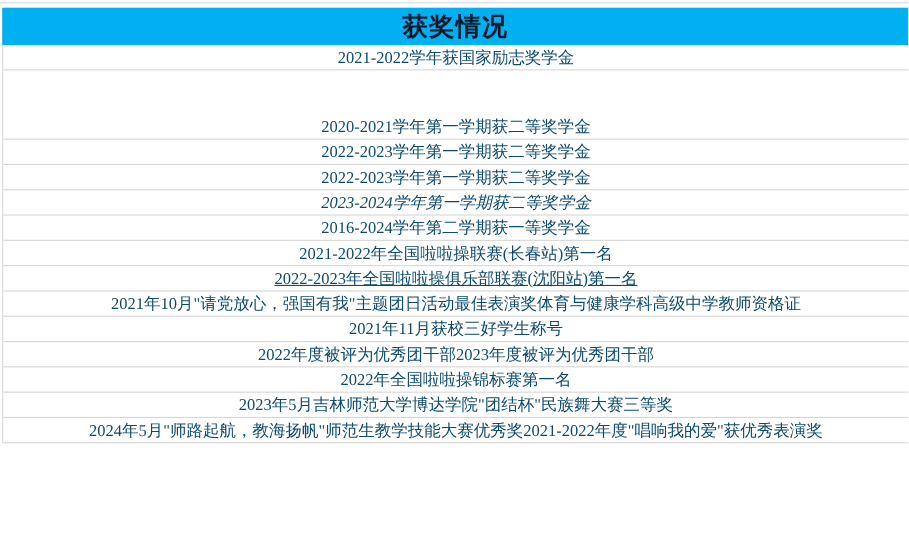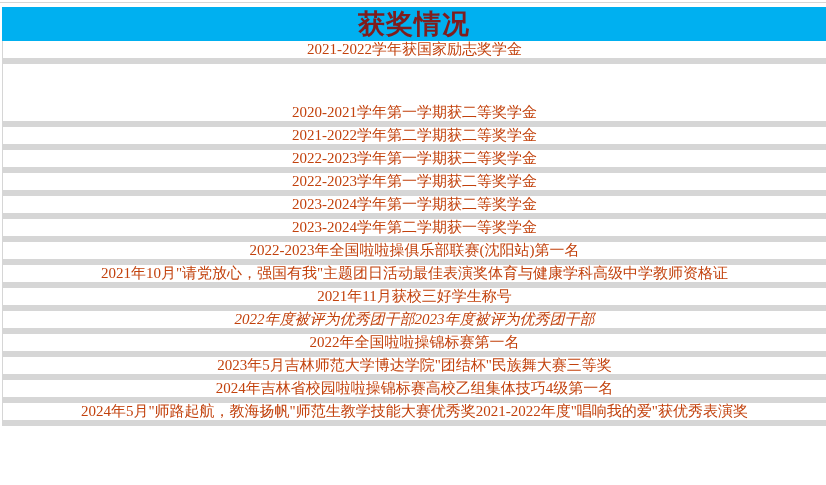--- a/index.html
+++ b/index.html
@@ -22,62 +22,61 @@
   }
   .title-cell {
     margin-left: 2px;
     height: 34px;
     background: #00B0F0;
     display: flex;
     align-items: center;
     justify-content: center;
   }
   .title-text {
-    font-size: 27px;
+    font-size: 23px;
     font-weight: bold;
-    color: #7f1d1d;
+    color: #0f172a;
     letter-spacing: 1px;
     font-family: "Liberation Sans", "DejaVu Sans", sans-serif;
   }
   .rows {
     border-left: 1px solid #d6d6d6;
     margin-left: 2px;
   }
   .row {
     box-sizing: border-box;
     height: 23px;
-    border-bottom: 6px solid #0369a1;
+    border-bottom: 1px solid #0369a1;
     display: flex;
     align-items: center;
     justify-content: center;
     font-size: 15px;
-    color: #c2410c;
+    color: #0c4a6e;
     white-space: nowrap;
     overflow: hidden;
     font-family: "Liberation Serif", "DejaVu Serif", serif;
   }
 </style>
 </head>
 <body>
 
 <div class="sheet">
   <div class="top-strip"></div>
   <div class="title-cell" style="background: rgb(0, 176, 240);">
     <span class="title-text">获奖情况</span>
   </div>
   <div class="rows">
       <div class="row" style="border-bottom-color: rgb(214, 214, 214);">2021-2022学年获国家励志奖学金</div>
       <div class="row" style="border-bottom-color: rgb(214, 214, 214); margin-top: 40px;">2020-2021学年第一学期获二等奖学金</div>
-      <div class="row" style="border-bottom-color: rgb(214, 214, 214);">2021-2022学年第二学期获二等奖学金</div>
       <div class="row" style="border-bottom-color: rgb(214, 214, 214);">2022-2023学年第一学期获二等奖学金</div>
       <div class="row" style="border-bottom-color: rgb(214, 214, 214);">2022-2023学年第一学期获二等奖学金</div>
-      <div class="row" style="border-bottom-color: rgb(214, 214, 214);">2023-2024学年第一学期获二等奖学金</div>
-      <div class="row" style="border-bottom-color: rgb(214, 214, 214);">2023-2024学年第二学期获一等奖学金</div>
-      <div class="row" style="border-bottom-color: rgb(214, 214, 214);">2022-2023年全国啦啦操俱乐部联赛(沈阳站)第一名</div>
+      <div class="row" style="border-bottom-color: rgb(214, 214, 214); font-style: italic;">2023-2024学年第一学期获二等奖学金</div>
+      <div class="row" style="border-bottom-color: rgb(214, 214, 214);">2016-2024学年第二学期获一等奖学金</div>
+      <div class="row" style="border-bottom-color: rgb(214, 214, 214);">2021-2022年全国啦啦操联赛(长春站)第一名</div>
+      <div class="row" style="border-bottom-color: rgb(214, 214, 214); text-decoration: underline;">2022-2023年全国啦啦操俱乐部联赛(沈阳站)第一名</div>
       <div class="row" style="border-bottom-color: rgb(214, 214, 214);">2021年10月"请党放心，强国有我"主题团日活动最佳表演奖体育与健康学科高级中学教师资格证</div>
       <div class="row" style="border-bottom-color: rgb(214, 214, 214); text-align: center;">2021年11月获校三好学生称号</div>
-      <div class="row" style="border-bottom-color: rgb(214, 214, 214); font-style: italic;">2022年度被评为优秀团干部2023年度被评为优秀团干部</div>
+      <div class="row" style="border-bottom-color: rgb(214, 214, 214);">2022年度被评为优秀团干部2023年度被评为优秀团干部</div>
       <div class="row" style="border-bottom-color: rgb(214, 214, 214); text-align: right;">2022年全国啦啦操锦标赛第一名</div>
       <div class="row" style="border-bottom-color: rgb(214, 214, 214);">2023年5月吉林师范大学博达学院"团结杯"民族舞大赛三等奖</div>
-      <div class="row" style="border-bottom-color: rgb(214, 214, 214);">2024年吉林省校园啦啦操锦标赛高校乙组集体技巧4级第一名</div>
       <div class="row" style="border-bottom-color: rgb(214, 214, 214);">2024年5月"师路起航，教海扬帆"师范生教学技能大赛优秀奖2021-2022年度"唱响我的爱"获优秀表演奖</div>
     </div>
 </div>
 
 </body></html>

